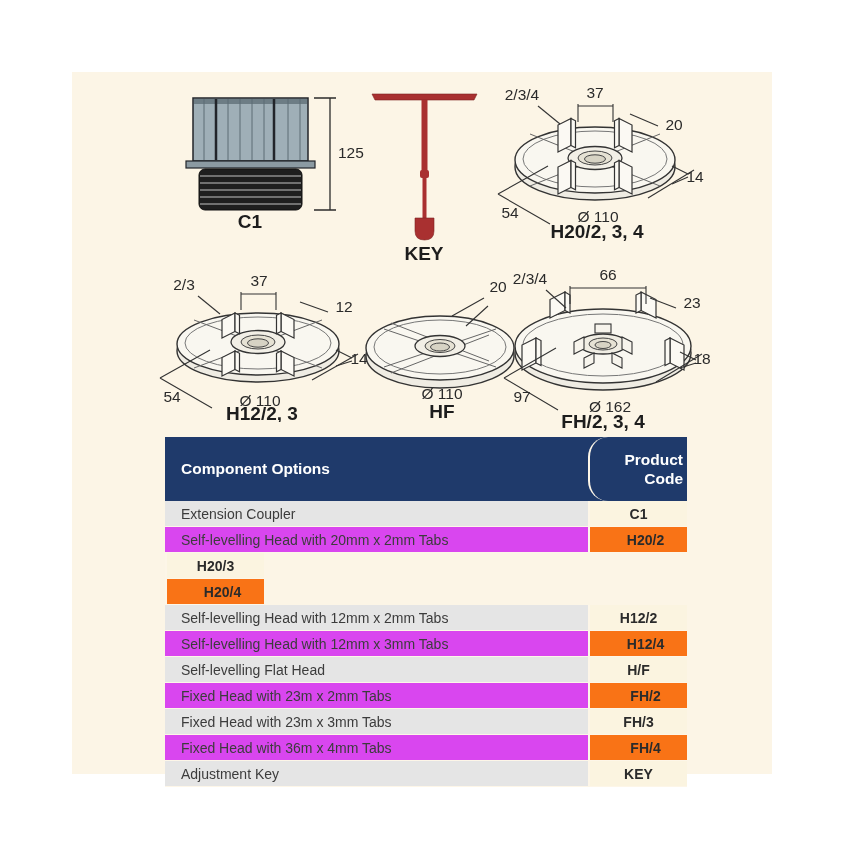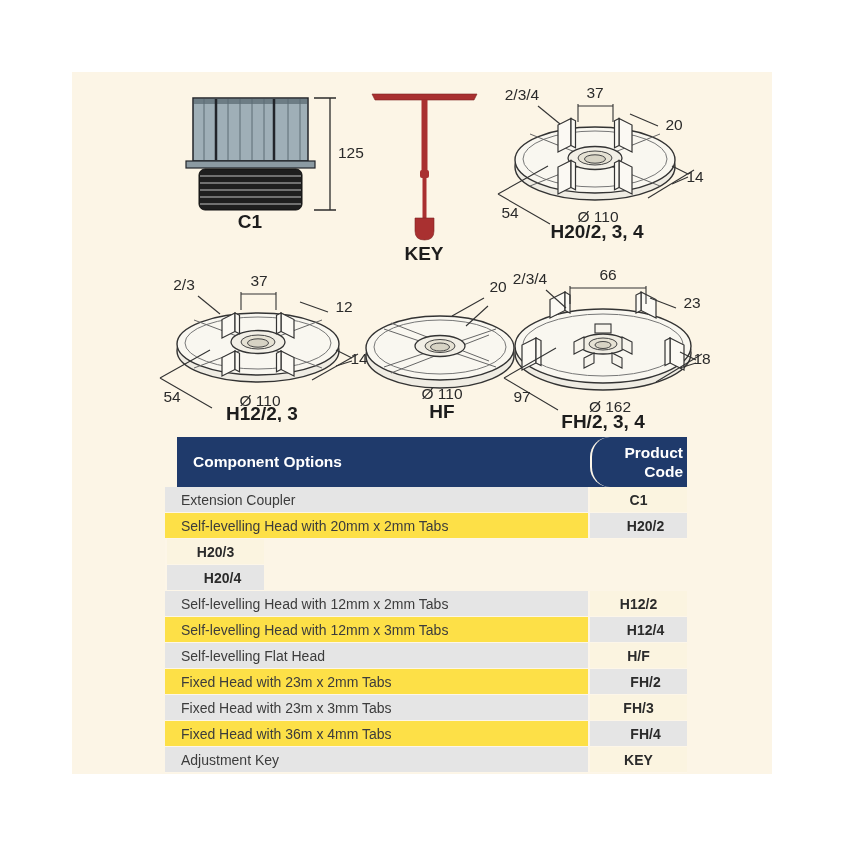--- a/index.html
+++ b/index.html
@@ -7,36 +7,36 @@
   #stage { position:relative; width:850px; height:850px; background:#ffffff; overflow:hidden; }
   .panel { position:absolute; left:72px; top:72px; width:700px; height:702px; background:#fcf5e6; }
 
   figure { position:absolute; margin:0; }
   svg text { fill:#2a2a2a; font-family:"Liberation Sans", sans-serif; }
   .dim  { font-size:15.5px; }
   .cap  { font-size:19px; font-weight:bold; fill:#1d1d1d; }
 
   
   .table { position:absolute; left:165px; top:437px; width:522px; }
-  .thead { display:flex; height:50px; background:#1f3a6b;margin-left:12px; }
+  .thead { display:flex; height:64px; background:#1f3a6b; }
   .th-comp { width:423px; display:flex; align-items:center; padding-left:16px;
              color:#fff; font-size:15.5px; font-weight:bold; }
   .th-code { width:99px; border-left:2px solid #fdf6e8; display:flex; align-items:center;
              justify-content:center; text-align:right; color:#fff; font-size:15.5px;
              font-weight:bold; line-height:1.25; padding:0 4px;border-radius:20px; }
   .tr { display:flex; height:26px; }
   .td-comp { width:423px; display:flex; align-items:center; padding-left:16px;
              font-size:14px; color:#3c3c3c; border-bottom:1px solid #fdf6e8; }
   .td-code { width:99px; border-left:2px solid #fdf6e8; display:flex; align-items:center;
              justify-content:center; font-size:14px; font-weight:bold; color:#2b2b2b;
              border-bottom:1px solid #fdf6e8; }
   .tr.light .td-comp { background:#e5e5e5; }
   .tr.light .td-code { background:#fbf4e0; }
-  .tr.gray  .td-comp { background:#fde047; }
-  .tr.gray  .td-code { background:#e5e5e5;padding-left:14px; }
+  .tr.gray  .td-comp { background:#d946ef; }
+  .tr.gray  .td-code { background:#f97316;padding-left:14px; }
 </style>
 </head>
 <body>
 
 <div id="stage">
   <div class="panel"></div>
 
   <figure style="left:168px; top:88px; width:200px; height:150px;text-decoration:underline;">
     <svg width="200" height="150" viewBox="0 0 200 150">
       <rect x="25" y="10" width="115" height="63" fill="#9fafb7" stroke="#22252a" stroke-width="1.5"></rect>

